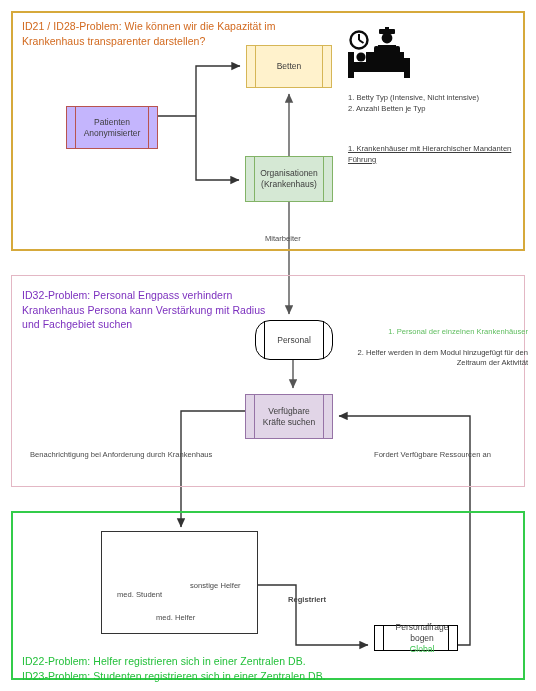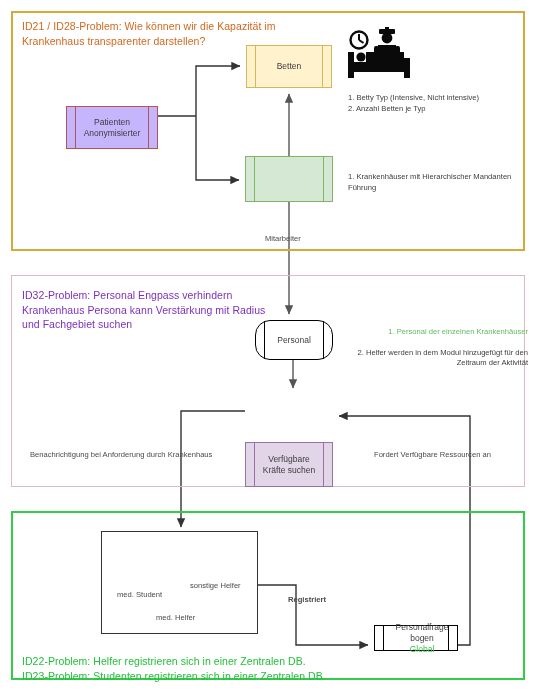--- a/index.html
+++ b/index.html
@@ -106,21 +106,21 @@
     background: #d5e8d4; border-color: #82b366;
   }
   .n-organisationen .bar-l, .n-organisationen .bar-r { background: #82b366; }
   .n-personal {
     left: 255px; top: 320px; width: 78px; height: 40px;
     background: #ffffff; border-color: #000000; border-radius: 15px;
   }
   .n-personal .bar-l, .n-personal .bar-r { background: #000000; }
   .n-verfuegbare {
     left: 245px; top: 394px; width: 88px; height: 45px;
-    background: #e1d5e7; border-color: #9673a6; margin-top: 48px;
+    background: #e1d5e7; border-color: #9673a6;
   }
   .n-verfuegbare .bar-l, .n-verfuegbare .bar-r { background: #9673a6; }
   .n-fragebogen {
     left: 374px; top: 625px; width: 84px; height: 26px;
     background: #ffffff; border-color: #000000; padding-left: 12px;
   }
   .n-fragebogen .bar-l, .n-fragebogen .bar-r { background: #000000; }
   .n-fragebogen .lbl { padding: 0 8px; }
   .sub-global { color: #3cc44f; display: block; }
 
@@ -134,21 +134,21 @@
   }
 
   .note {
     position: absolute;
     font-size: 7.6px;
     line-height: 10.5px;
     color: #3d3d3d;
     white-space: pre-line;
   }
   .note-betten { left: 348px; top: 93px; width: 180px; }
-  .note-orga   { left: 348px; top: 172px; width: 175px; }
+  .note-orga   { left: 348px; top: 144px; width: 175px; text-decoration: underline; }
   .note-personal { left: 348px; top: 316px; width: 180px; text-align: right; }
   .note-personal .green-line { color: #5fbd5f; display: block; }
 
   .edge-label {
     position: absolute;
     font-size: 7.6px;
     line-height: 10px;
     color: #4a4a4a;
     white-space: nowrap;
   }
@@ -260,20 +260,22 @@
 
 <div class="node n-betten">
   <span class="bar-l"></span>
   <span class="bar-r"></span>
   <span class="lbl">Betten</span>
 </div>
 
 <div class="node n-organisationen">
   <span class="bar-l"></span>
   <span class="bar-r"></span>
+  <span class="lbl">Organisationen
+(Krankenhaus)</span>
 </div>
 
 <div class="node n-personal">
   <span class="bar-l"></span>
   <span class="bar-r"></span>
   <span class="lbl">Personal</span>
 </div>
 
 <div class="node n-verfuegbare">
   <span class="bar-l"></span>

